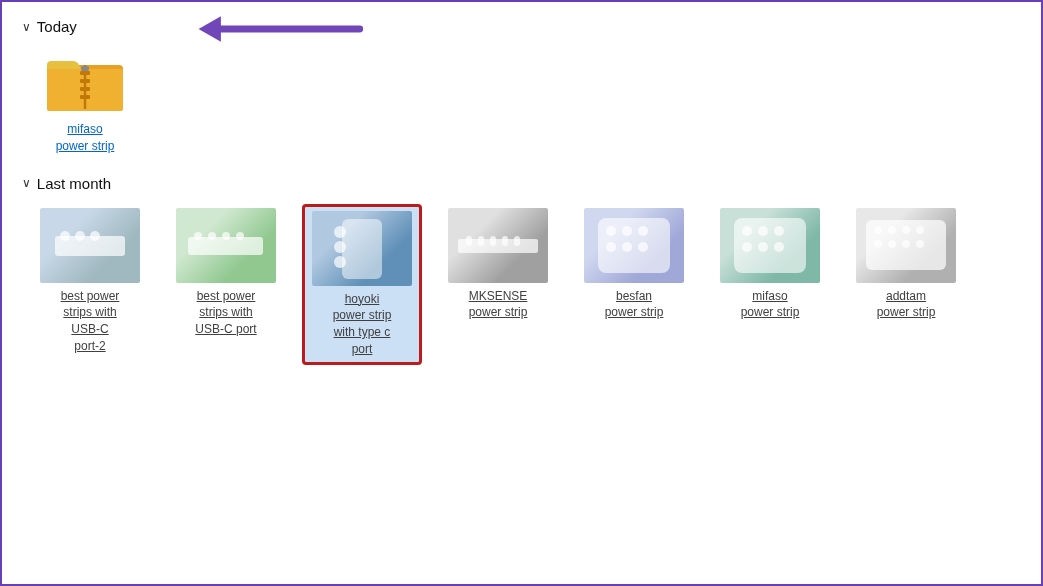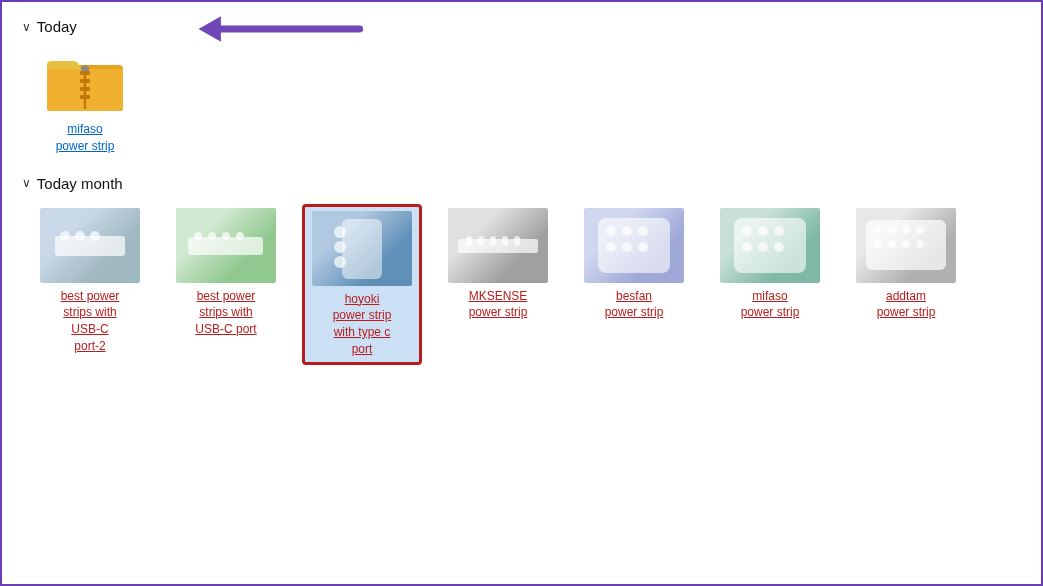--- a/index.html
+++ b/index.html
@@ -141,21 +141,21 @@
     
     .strip-shape {
       position: absolute;
       background: #fff;
       border-radius: 3px;
       opacity: 0.7;
     }
 
     .thumb-item-label {
       font-size: 12px;
-      color: #b91c1c;
+      color: #404040;
       text-decoration: underline;
       text-align: center;
       margin-top: 5px;
       word-break: break-word;
       line-height: 1.4;
     }
   </style>
 </head>
 <body>
 
@@ -200,21 +200,21 @@
 
           <polygon points="80,35 106,20 106,50" fill="#7046b8"></polygon>
         </svg>
       </div>
     </div>
   </div>
 
   <div class="last-month-section">
     <div class="section-header">
       <span class="chevron">∨</span>
-      <span>Today month</span>
+      <span>Last month</span>
     </div>
 
     <div class="last-month-items">
 
       <div class="thumb-item">
         <div class="thumb-placeholder thumb-1">
           <div class="strip-shape" style="width:70px;height:20px;top:28px;left:15px;"></div>
           <div class="strip-shape" style="width:10px;height:10px;top:23px;left:20px;border-radius:50%;"></div>
           <div class="strip-shape" style="width:10px;height:10px;top:23px;left:35px;border-radius:50%;"></div>
           <div class="strip-shape" style="width:10px;height:10px;top:23px;left:50px;border-radius:50%;"></div>

